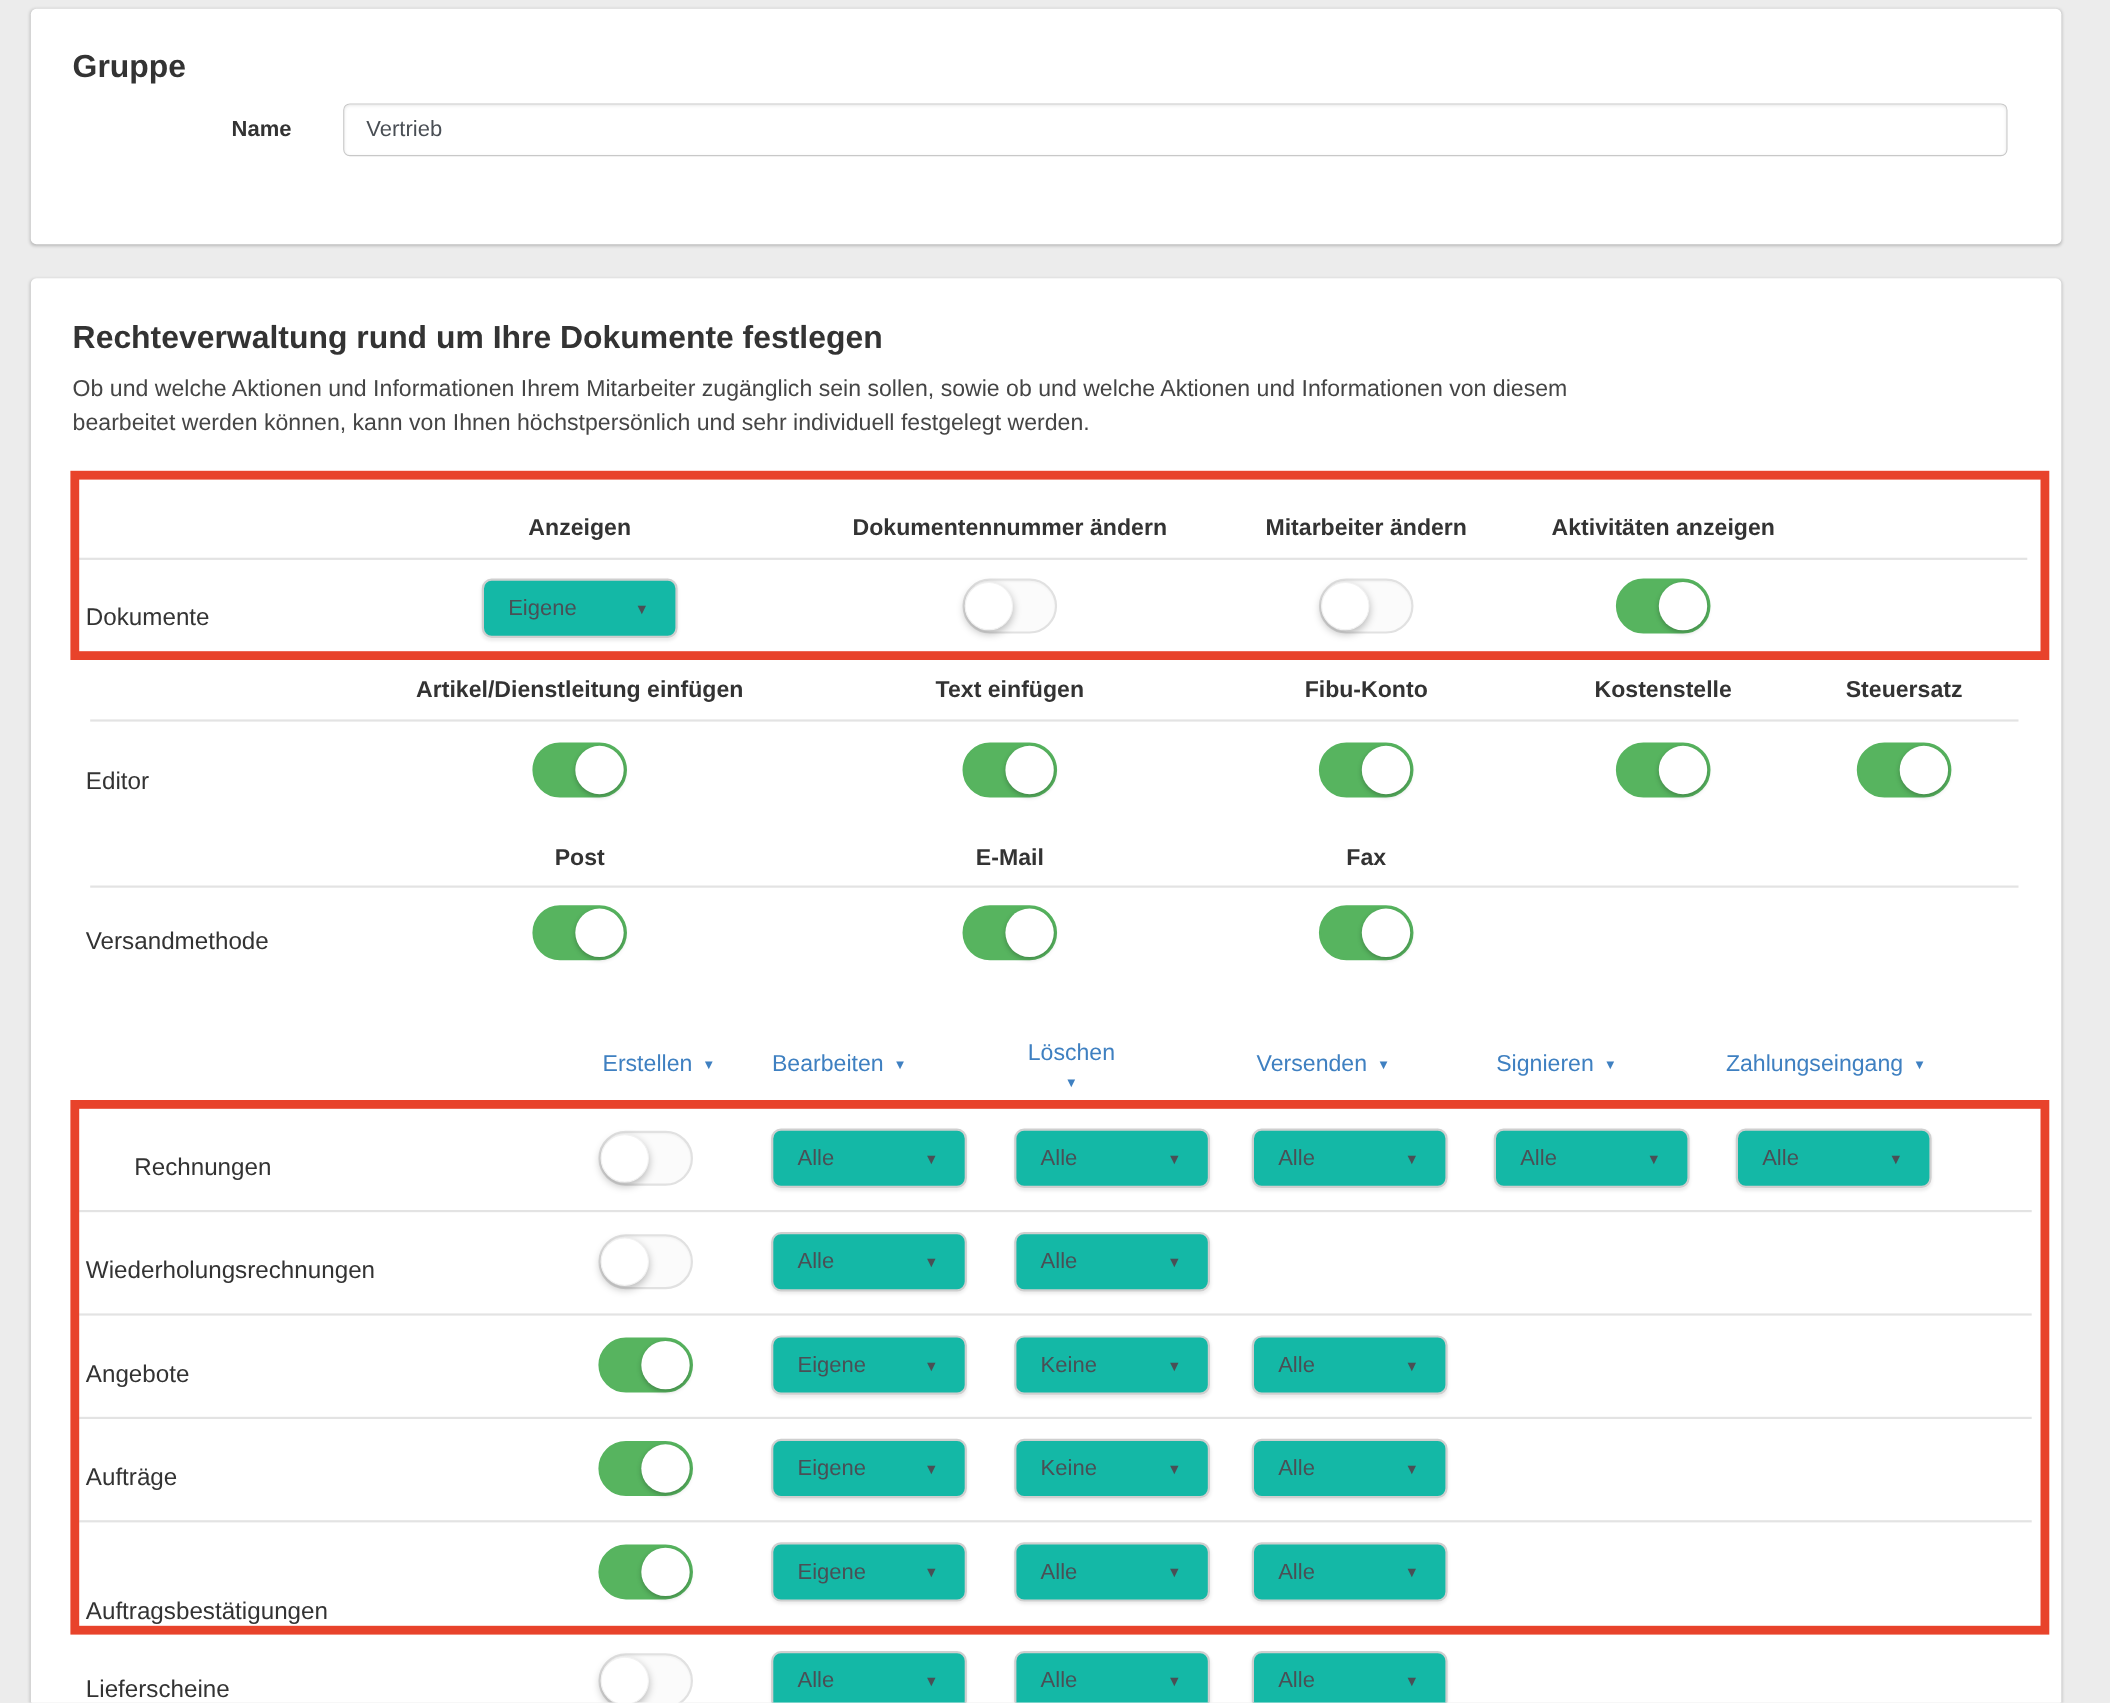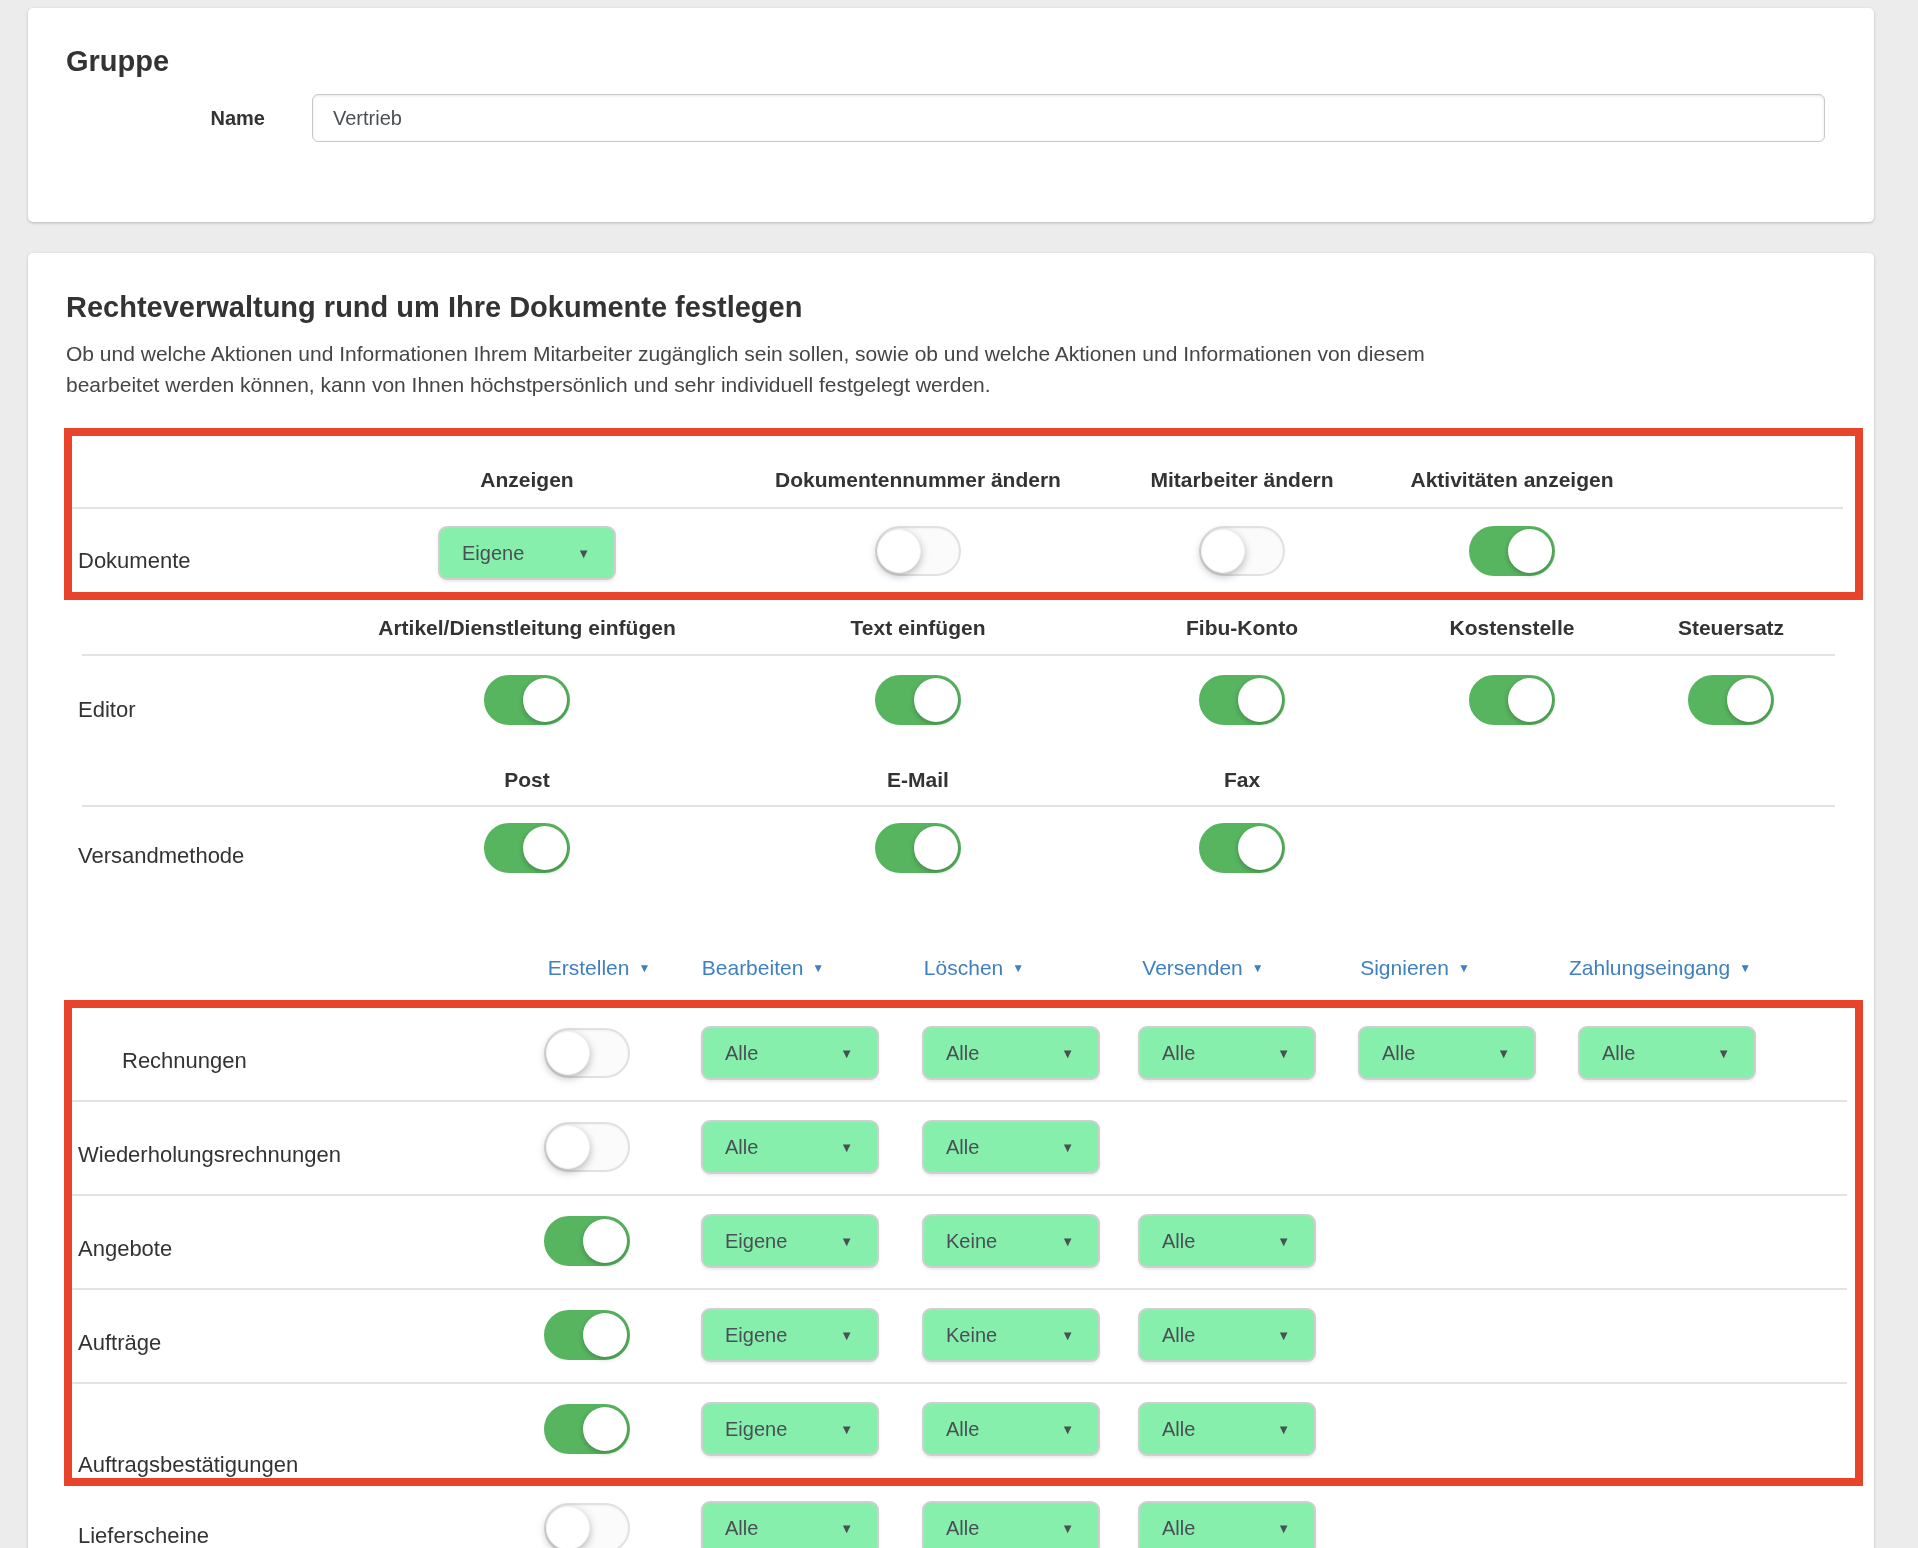--- a/index.html
+++ b/index.html
@@ -24,21 +24,21 @@
               padding-left:20px;z-index:2;cursor:text;}
   .text-input span{font-size:20px;color:#4a4f55;}
 
   #dyn{position:absolute;left:0;top:0;width:100%;height:100%;z-index:2;}
   .col-header{position:absolute;transform:translate(-50%,-50%);font-size:21px;font-weight:700;
               color:#333;white-space:nowrap;}
   .row-label{position:absolute;transform:translate(0,-50%);font-size:22px;color:#333;white-space:nowrap;}
   .divider{position:absolute;height:2px;background:#e3e3e3;}
 
   .dropdown{position:absolute;width:178px;height:54px;transform:translate(-50%,-50%);
-            background:#86efac;border:2px solid #cfcfcf;border-radius:9px;box-sizing:border-box;
+            background:#14b8a6;border:2px solid #cfcfcf;border-radius:9px;box-sizing:border-box;
             box-shadow:0 2px 3px rgba(0,0,0,.08);display:flex;align-items:center;
             justify-content:space-between;padding:0 24px 0 22px;cursor:pointer;}
   .dd-value{font-size:20px;color:#4a4f55;}
   .dd-arrow{font-size:13px;color:#4a4f55;line-height:1;}
 
   .toggle{position:absolute;width:86px;height:50px;transform:translate(-50%,-50%);
           border-radius:26px;box-sizing:border-box;cursor:pointer;}
   .toggle.on{background:var(--toggle-green,#57b45f);border:2px solid var(--toggle-green,#57b45f);}
   .toggle.off{background:#fbfbfb;border:2px solid #e1e1e1;box-shadow:inset 0 1px 2px rgba(0,0,0,.04);}
   .knob{position:absolute;width:44px;height:44px;border-radius:50%;background:#fff;top:1px;}
@@ -128,21 +128,21 @@
         <div class="knob"></div>
       </div>
       <div class="col-link" style="left: 599px; top: 968px;">
         <span>Erstellen</span>
         <span class="arrow">▼</span>
       </div>
       <div class="col-link" style="left: 763px; top: 968px;">
         <span>Bearbeiten</span>
         <span class="arrow">▼</span>
       </div>
-      <div class="col-link" style="left: 974px; top: 968px;">
+      <div class="col-link" style="left: 974px; top: 968px; flex-direction: column;">
         <span>Löschen</span>
         <span class="arrow">▼</span>
       </div>
       <div class="col-link" style="left: 1203px; top: 968px;">
         <span>Versenden</span>
         <span class="arrow">▼</span>
       </div>
       <div class="col-link" style="left: 1415px; top: 968px;">
         <span>Signieren</span>
         <span class="arrow">▼</span>

